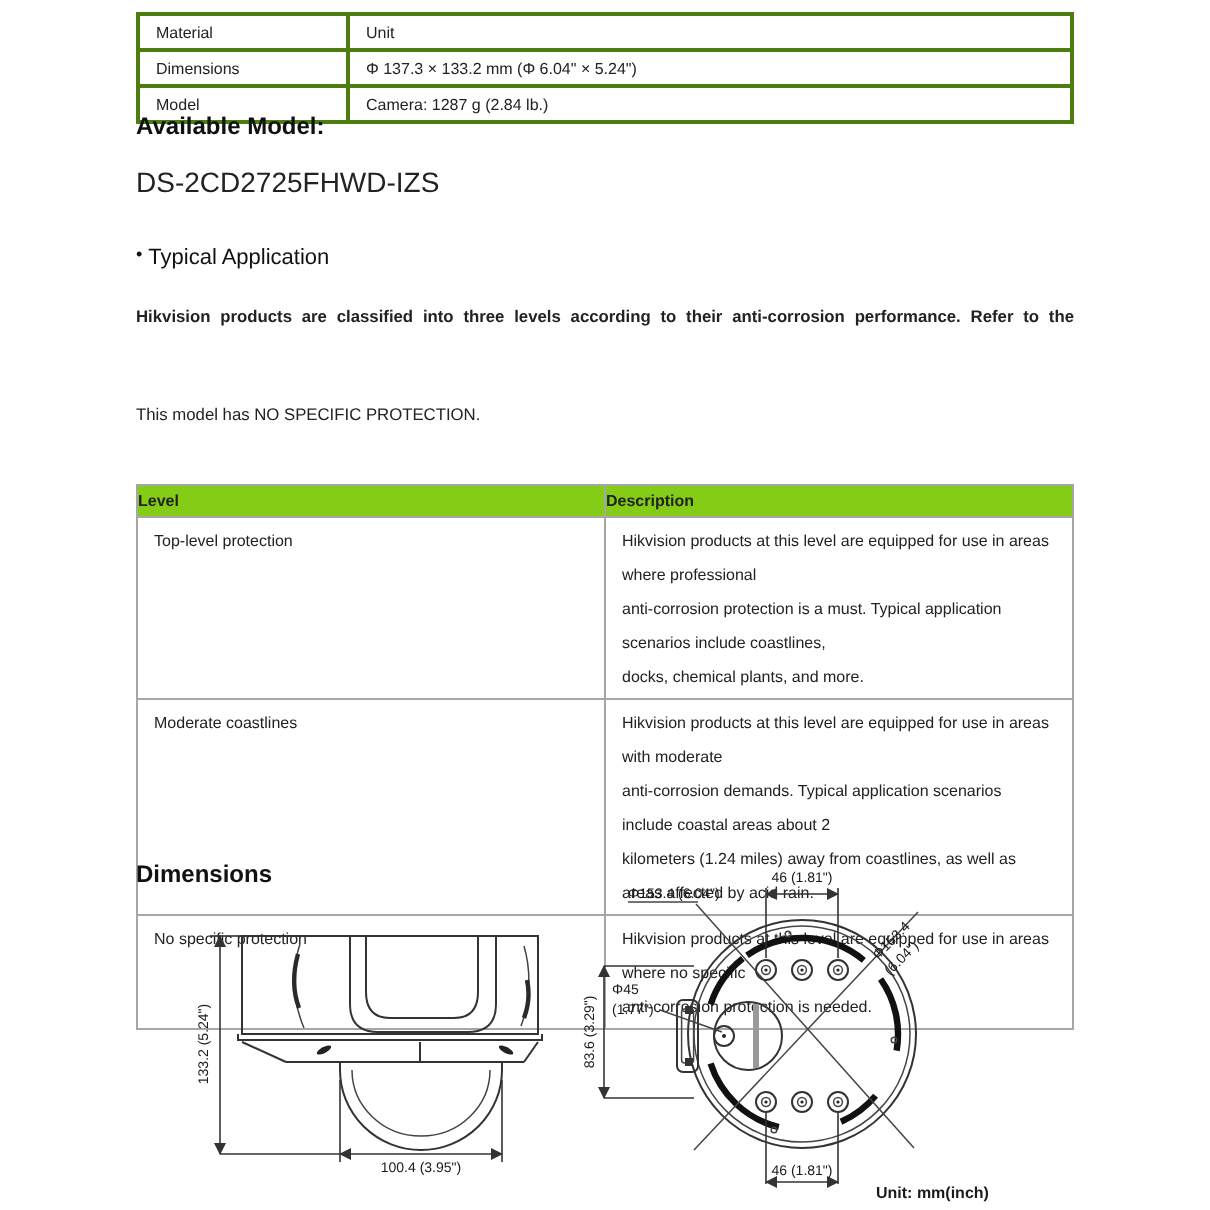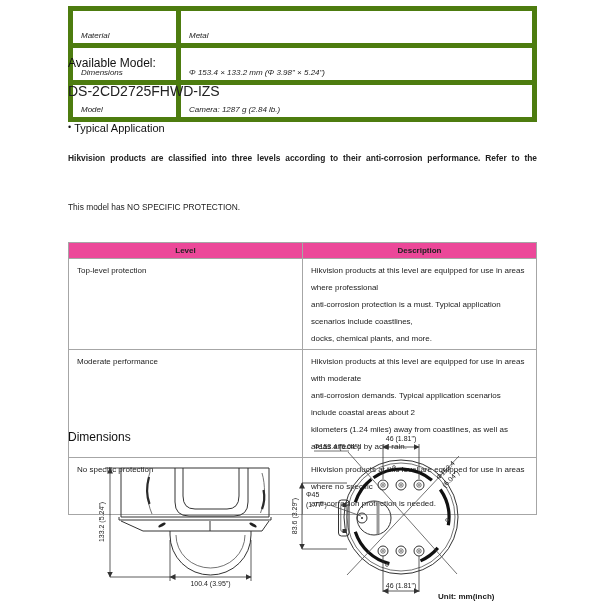--- a/index.html
+++ b/index.html
@@ -2,31 +2,31 @@
 <html><head>
 <meta charset="utf-8">
 <style>
   html,body{margin:0;padding:0;background:#fff;}
   body{width:605px;height:605px;position:relative;font-family:"Liberation Sans",sans-serif;color:#222;overflow:hidden;}
   .abs{position:absolute;}
 
   
   table{border-collapse:collapse;table-layout:fixed;}
   #spec-table{left:68px;top:6px;width:469px;}
-  #spec-table td{border:5px solid #4d7c0f;font-size:8px;height:16px;padding:16px 0 0 8px;white-space:nowrap;overflow:hidden;font-style:italic;}
+  #spec-table td{border:2px solid #4d7c0f;font-size:8px;height:16px;padding:0 0 0 8px;white-space:nowrap;overflow:hidden;}
   #spec-table td.c1{width:95px;}
 
   #prot-table{left:68px;top:242px;width:469px;}
-  #prot-table th{border:1px solid #a6a6a6;background:#ec4899;font-size:8px;font-weight:bold;height:15px;padding:0;text-align:center;}
+  #prot-table th{border:1px solid #a6a6a6;background:#84cc16;font-size:8px;font-weight:bold;height:15px;padding:0;text-align:left;}
   #prot-table td{border:1px solid #a6a6a6;font-size:8px;vertical-align:top;line-height:17px;padding:3px 8px 2px 8px;}
   #prot-table td.c1{width:102px;white-space:nowrap;}
   #prot-table td.c2{white-space:pre-line;}
 
   
-  .h-bold{font-weight:normal;font-size:12px;color:#111;}
+  .h-bold{font-weight:bold;font-size:12px;color:#111;}
   .h-sub{font-weight:normal;font-size:11px;color:#111;}
   .body-txt{font-size:8.4px;color:#222;}
   #available-heading{left:68px;top:56px;}
   #model-number{left:68px;top:83px;font-size:14px;}
   #typical-heading{left:68px;top:122px;}
   #typical-heading .bullet{font-size:9px;vertical-align:2px;margin-right:3px;}
   #intro{left:68px;top:150px;width:469px;line-height:17.5px;font-weight:bold;}
   #intro .jline{text-align:justify;text-align-last:justify;}
   #note{left:68px;top:202px;}
   #dims-heading{left:68px;top:430px;}
@@ -42,25 +42,25 @@
   text{font-family:"Liberation Sans",sans-serif;font-size:7px;fill:#1a1a1a;stroke:none;}
   text.unit{font-size:8px;font-weight:bold;}
 </style>
 </head>
 <body>
 
 <table id="spec-table" class="abs">
   <tbody>
       <tr>
     <td class="c1">Material</td>
-    <td>Metal</td>
+    <td>Unit</td>
   </tr>
   <tr>
     <td class="c1">Dimensions</td>
-    <td>Φ 153.4 × 133.2 mm (Φ 3.98" × 5.24")</td>
+    <td>Φ 137.3 × 133.2 mm (Φ 6.04" × 5.24")</td>
   </tr>
   <tr>
     <td class="c1">Model</td>
     <td>Camera: 1287 g (2.84 lb.)</td>
   </tr>
 </tbody>
   </table>
 
 <div id="available-heading" class="abs h-bold">Available Model:</div>
 <div id="model-number" class="abs">DS-2CD2725FHWD-IZS</div>
@@ -79,21 +79,21 @@
     <th class="c1">Level</th>
     <th>Description</th>
   </tr>
   <tr>
     <td class="c1">Top-level protection</td>
     <td class="c2">Hikvision products at this level are equipped for use in areas where professional
 anti-corrosion protection is a must. Typical application scenarios include coastlines,
 docks, chemical plants, and more.</td>
   </tr>
   <tr>
-    <td class="c1">Moderate performance</td>
+    <td class="c1">Moderate coastlines</td>
     <td class="c2">Hikvision products at this level are equipped for use in areas with moderate
 anti-corrosion demands. Typical application scenarios include coastal areas about 2
 kilometers (1.24 miles) away from coastlines, as well as areas affected by acid rain.</td>
   </tr>
   <tr>
     <td class="c1">No specific protection</td>
     <td class="c2">Hikvision products at this level are equipped for use in areas where no specific
 anti-corrosion protection is needed.</td>
   </tr>
 </tbody>

